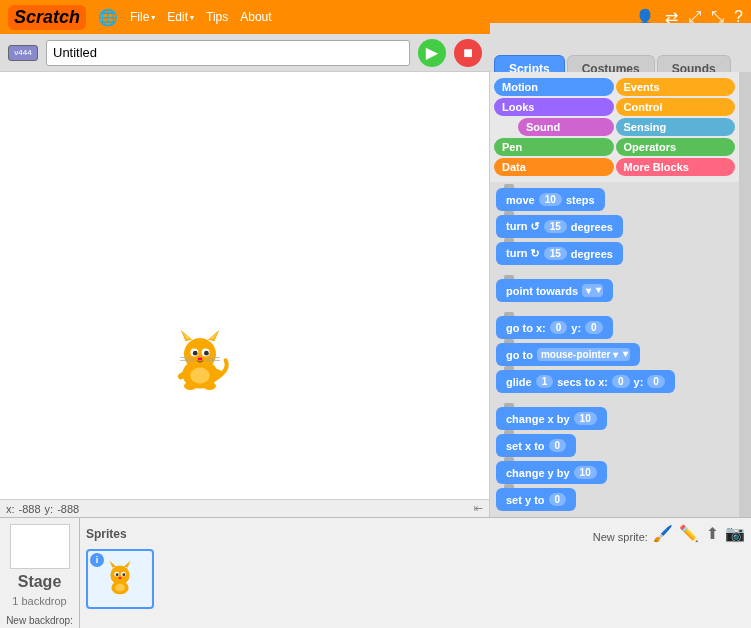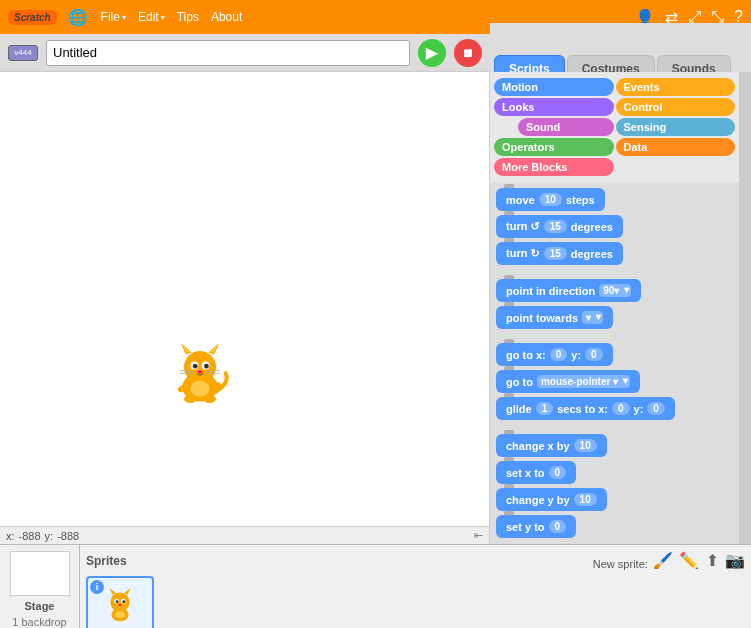--- a/index.html
+++ b/index.html
@@ -12,22 +12,22 @@
       display: flex;
       align-items: center;
       padding: 0 8px;
       gap: 12px;
     }
     .scratch-logo {
       background: #ff6600;
       border-radius: 6px;
       padding: 2px 6px;
       font-weight: bold;
-      font-size: 10px;
-      color: #404040;
+      font-size: 18px;
+      color: #000000;
       font-style: italic;
     }
     .globe-icon { color: white; font-size: 16px; }
     .menu-item {
       color: white;
       font-size: 12px;
       cursor: pointer;
       display: flex;
       align-items: center;
       gap: 2px;
@@ -454,40 +454,38 @@
 
     <div id="scripts-panel">
 
       <div id="blocks-categories">
         <button class="category-btn" style="background:#4d97ff;">Motion</button>
         <button class="category-btn" style="background:#ffab19;">Events</button>
         <button class="category-btn" style="background:#9966ff;">Looks</button>
         <button class="category-btn" style="background:#ffab19;">Control</button>
         <button class="category-btn" style="background:#cf63cf;margin-left:24px;">Sound</button>
         <button class="category-btn" style="background:#5cb1d6;">Sensing</button>
+        <button class="category-btn" style="background:#59c059;">Pen</button>
         <button class="category-btn" style="background:#59c059;">Operators</button>
         <button class="category-btn" style="background:#ff8c1a;">Data</button>
         <button class="category-btn" style="background:#ff6680;">More Blocks</button>
       </div>
 
       <div id="blocks-workspace">
         <div class="block block-motion">
           move <span class="block-input">10</span> steps
         </div>
         <div class="block block-motion">
           turn ↺ <span class="block-input">15</span> degrees
         </div>
         <div class="block block-motion">
           turn ↻ <span class="block-input">15</span> degrees
         </div>
         <div style="height:6px;"></div>
         <div class="block block-motion">
-          point in direction <span class="block-dropdown">90▾</span>
-        </div>
-        <div class="block block-motion">
           point towards <span class="block-dropdown">▾</span>
         </div>
         <div style="height:6px;"></div>
         <div class="block block-motion">
           go to x: <span class="block-input">0</span> y: <span class="block-input">0</span>
         </div>
         <div class="block block-motion">
           go to <span class="block-dropdown">mouse-pointer ▾</span>
         </div>
         <div class="block block-motion">
@@ -509,21 +507,21 @@
       </div>
     </div>
 
     <div id="scrollbar-area"></div>
   </div>
 
   <div id="bottom-area">
 
     <div id="stage-info">
       <div class="stage-thumb"></div>
-      <div style="font-size:11px; font-weight:bold; color:#555;">Stage</div>
+      <div style="font-size:16px; font-weight:bold; color:#555;">Stage</div>
       <div style="font-size:11px; color:#777;">1 backdrop</div>
       <div style="font-size:10px; color:#555; margin-top:4px;">New backdrop:</div>
 
     </div>
 
     <div id="sprites-area">
       <div id="sprites-header">
         <span class="sprites-label">Sprites</span>
         <div class="new-sprite-controls">
           <span>New sprite:</span>

